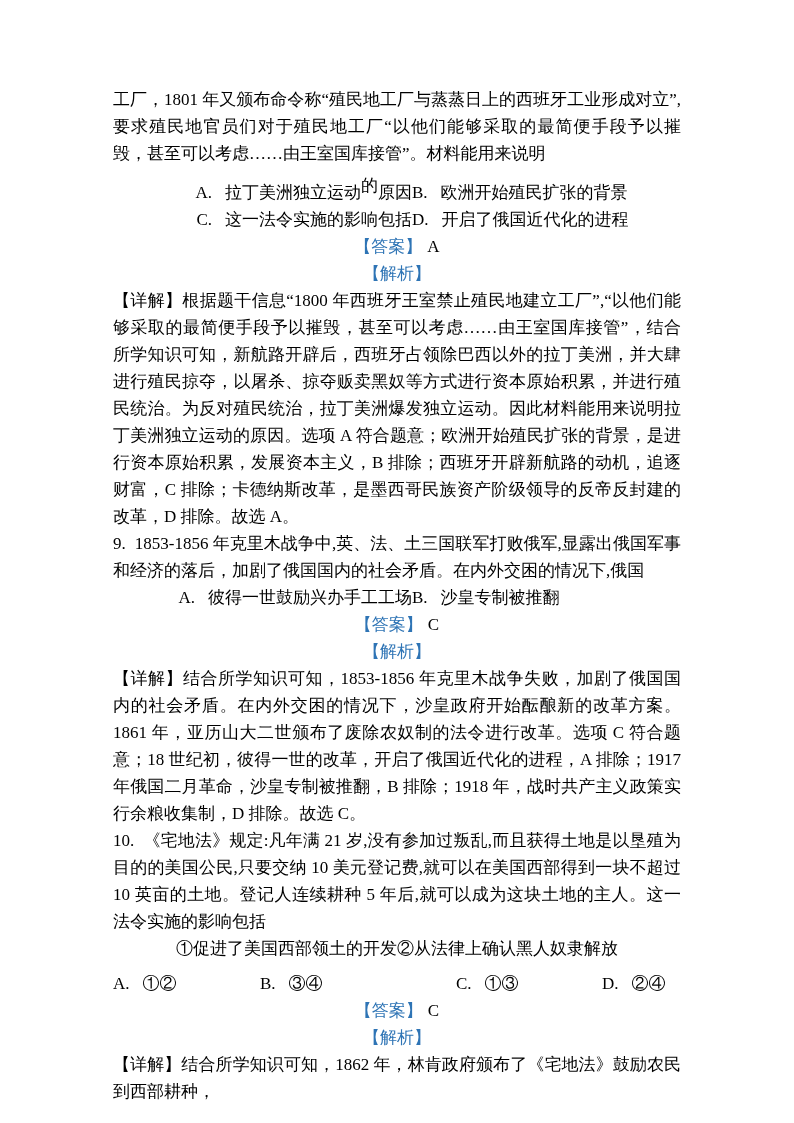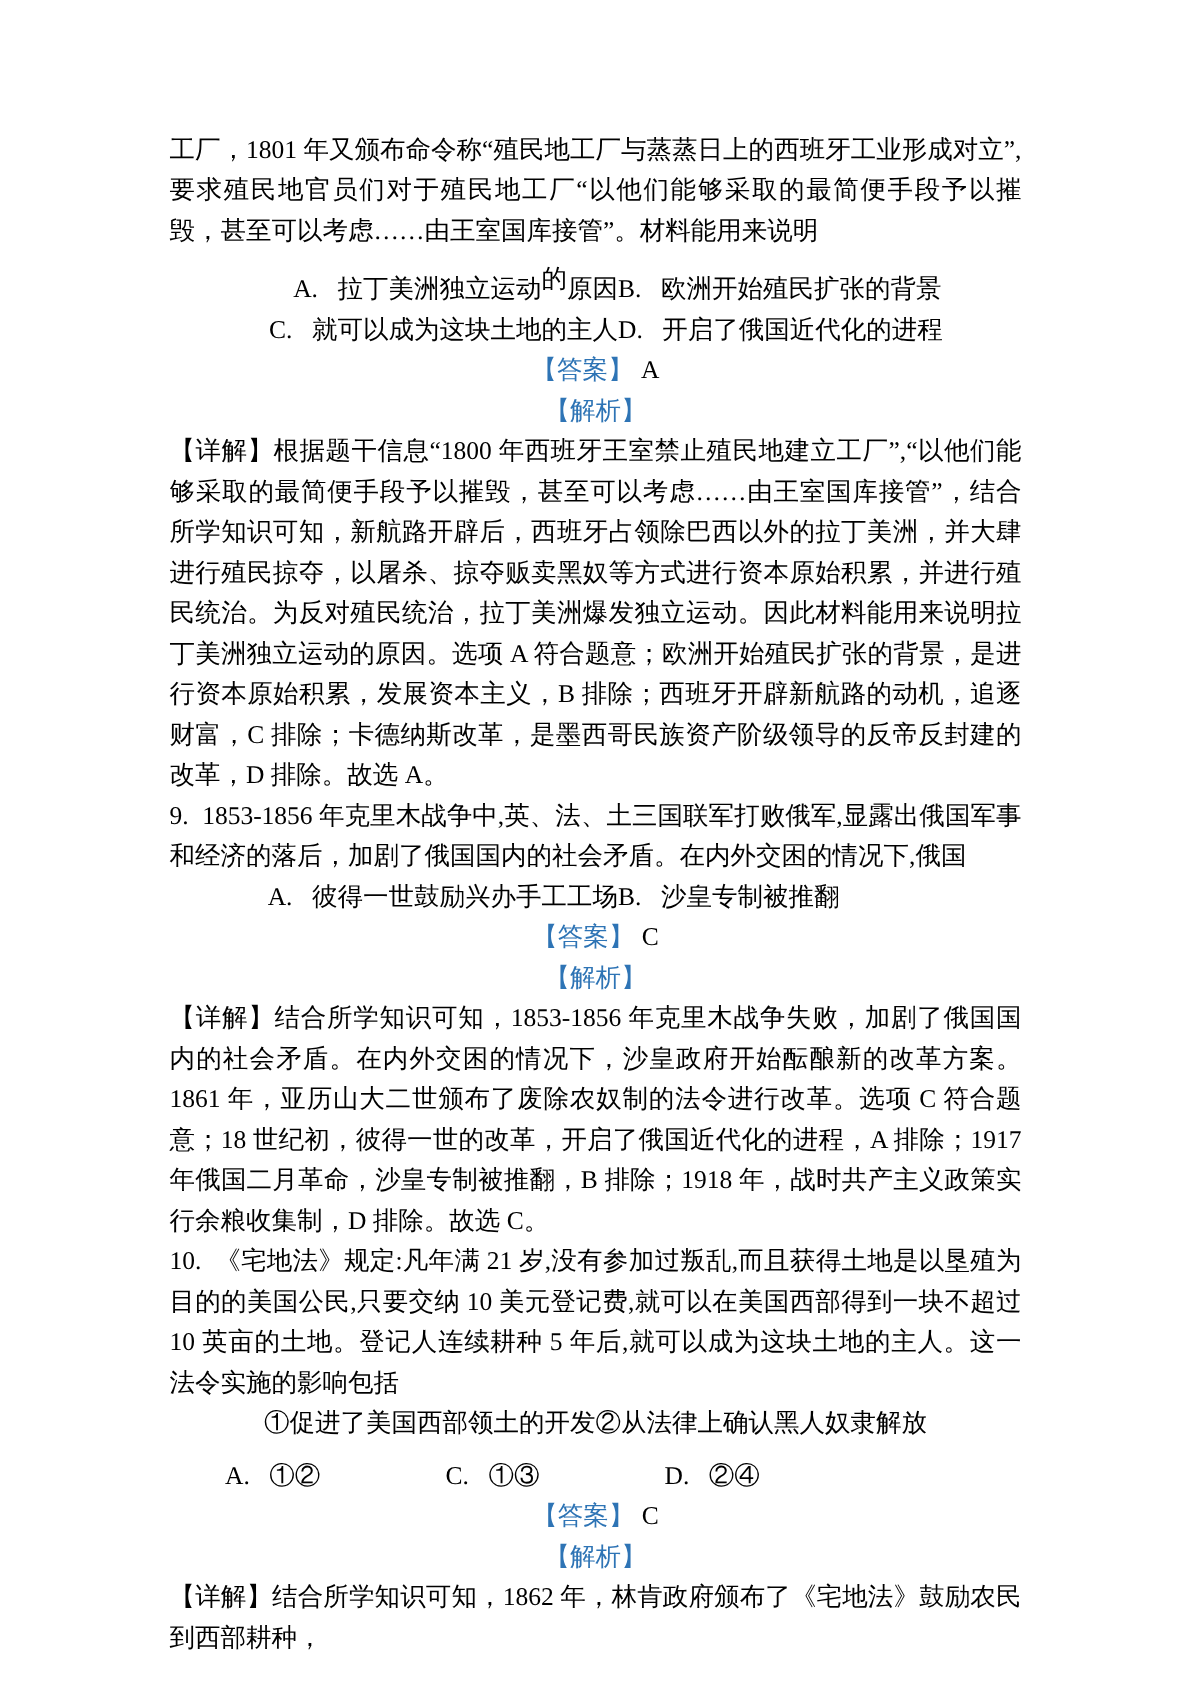--- a/index.html
+++ b/index.html
@@ -34,23 +34,23 @@
   }
   .mt4  { margin-top: 4px; }
   .mt8  { margin-top: 8px; }
   .mt12 { margin-top: 12px; }
   .optrow {
     display: flex;
     line-height: 27px;
   }
   .cell { white-space: nowrap; }
   .cell.w50  { width: 299px; text-align: right; }
-  .cell.q10a { width: 147px; margin-left: 37px; }
+  .cell.q10a { width: 147px; }
   .cell.q10b { width: 152px; }
-  .cell.q10c { width: 146px; }
+  .cell.q10c { width: 146px; margin-left: 44px; }
   .opt-label { margin-right: 13px; }
   .num       { margin-right: 9px; }
   .blue      { color: #2E74B5; }
   .ans       { margin-left: 5px; }
   .sup {
     position: relative;
     top: -7px;
   }
 </style>
 </head>
@@ -59,21 +59,21 @@
 <div class="page">
   <div class="content">
 
     <p class="para">工厂，1801 年又颁布命令称“殖民地工厂与蒸蒸日上的西班牙工业形成对立”,要求殖民地官员们对于殖民地工厂“以他们能够采取的最简便手段予以摧毁，甚至可以考虑……由王室国库接管”。材料能用来说明</p>
 
     <div class="optrow mt12">
       <span class="cell w50"><span class="opt-label">A.</span><span>拉丁美洲独立运动</span><span class="sup">的</span><span>原因</span></span>
       <span class="cell"><span class="opt-label">B.</span><span>欧洲开始殖民扩张的背景</span></span>
     </div>
     <div class="optrow">
-      <span class="cell w50"><span class="opt-label">C.</span><span>就可以成为这块土地的主人</span></span>
+      <span class="cell w50"><span class="opt-label">C.</span><span>这一法令实施的影响包括</span></span>
       <span class="cell"><span class="opt-label">D.</span><span>开启了俄国近代化的进程</span></span>
     </div>
 
     <p class="line mt4"><span class="blue">【答案】</span><span class="ans">A</span></p>
     <p class="line"><span class="blue">【解析】</span></p>
     <p class="para"><span>【详解】</span><span>根据题干信息“1800 年西班牙王室禁止殖民地建立工厂”,“以他们能够采取的最简便手段予以摧毁，甚至可以考虑……由王室国库接管”，结合所学知识可知，新航路开辟后，西班牙占领除巴西以外的拉丁美洲，并大肆进行殖民掠夺，以屠杀、掠夺贩卖黑奴等方式进行资本原始积累，并进行殖民统治。为反对殖民统治，拉丁美洲爆发独立运动。因此材料能用来说明拉丁美洲独立运动的原因。选项 A 符合题意；欧洲开始殖民扩张的背景，是进行资本原始积累，发展资本主义，B 排除；西班牙开辟新航路的动机，追逐财富，C 排除；卡德纳斯改革，是墨西哥民族资产阶级领导的反帝反封建的改革，D 排除。故选 A。</span></p>
 
     <p class="para mt8"><span class="num">9.</span><span>1853-1856 年克里木战争中,英、法、土三国联军打败俄军,显露出俄国军事和经济的落后，加剧了俄国国内的社会矛盾。在内外交困的情况下,俄国</span></p>
 
     <div class="optrow">
@@ -83,20 +83,21 @@
 
     <p class="line"><span class="blue">【答案】</span><span class="ans">C</span></p>
     <p class="line"><span class="blue">【解析】</span></p>
     <p class="para"><span>【详解】</span><span>结合所学知识可知，1853-1856 年克里木战争失败，加剧了俄国国内的社会矛盾。在内外交困的情况下，沙皇政府开始酝酿新的改革方案。1861 年，亚历山大二世颁布了废除农奴制的法令进行改革。选项 C 符合题意；18 世纪初，彼得一世的改革，开启了俄国近代化的进程，A 排除；1917 年俄国二月革命，沙皇专制被推翻，B 排除；1918 年，战时共产主义政策实行余粮收集制，D 排除。故选 C。</span></p>
 
     <p class="para mt8"><span class="num">10.</span><span>《宅地法》规定:凡年满 21 岁,没有参加过叛乱,而且获得土地是以垦殖为目的的美国公民,只要交纳 10 美元登记费,就可以在美国西部得到一块不超过 10 英亩的土地。登记人连续耕种 5 年后,就可以成为这块土地的主人。这一法令实施的影响包括</span></p>
     <p class="line">①促进了美国西部领土的开发②从法律上确认黑人奴隶解放</p>
 
     <div class="optrow mt8">
       <span class="cell q10a"><span class="opt-label">A.</span><span>①②</span></span>
+      <span class="cell q10b"><span class="opt-label">B.</span><span>③④</span></span>
       <span class="cell q10c"><span class="opt-label">C.</span><span>①③</span></span>
       <span class="cell"><span class="opt-label">D.</span><span>②④</span></span>
     </div>
 
     <p class="line mt4"><span class="blue">【答案】</span><span class="ans">C</span></p>
     <p class="line"><span class="blue">【解析】</span></p>
     <p class="para"><span>【详解】</span><span>结合所学知识可知，1862 年，林肯政府颁布了《宅地法》鼓励农民到西部耕种，</span></p>
 
   </div>
 </div>

